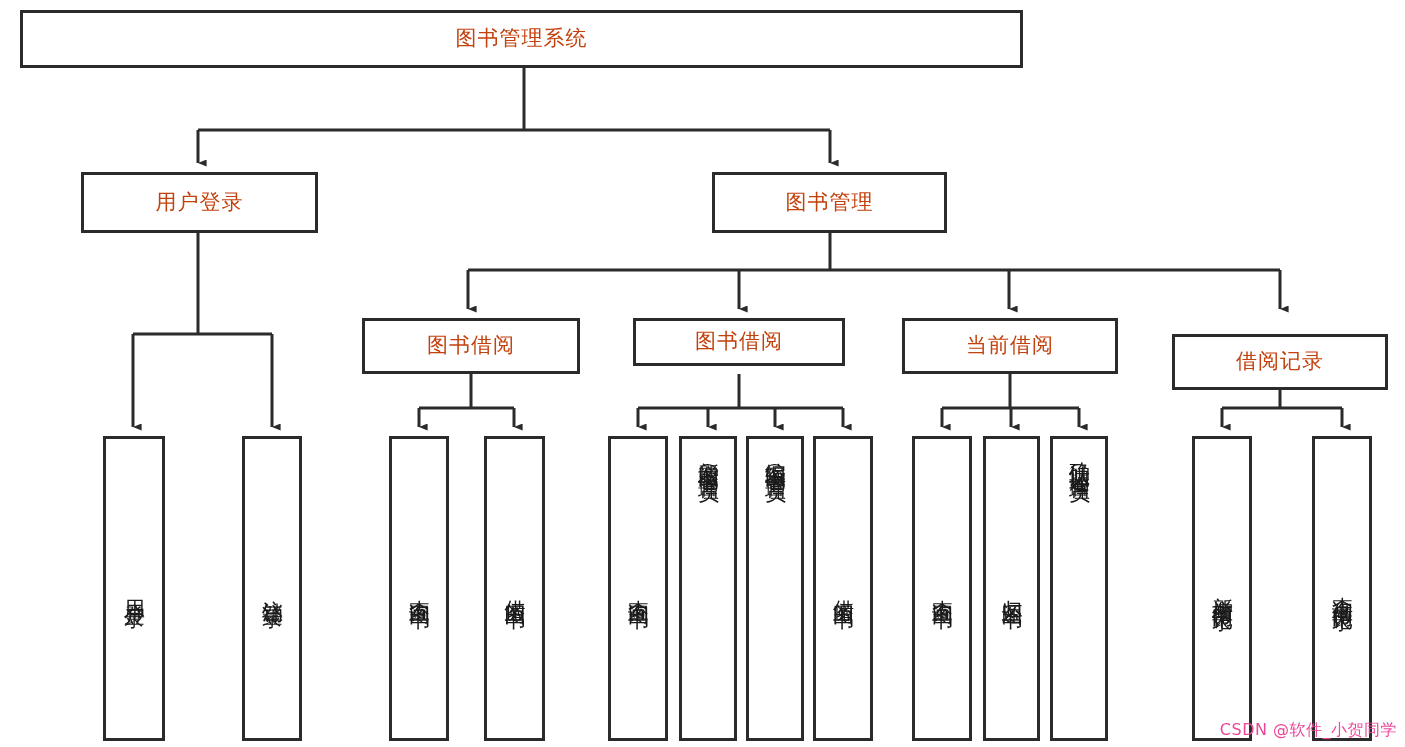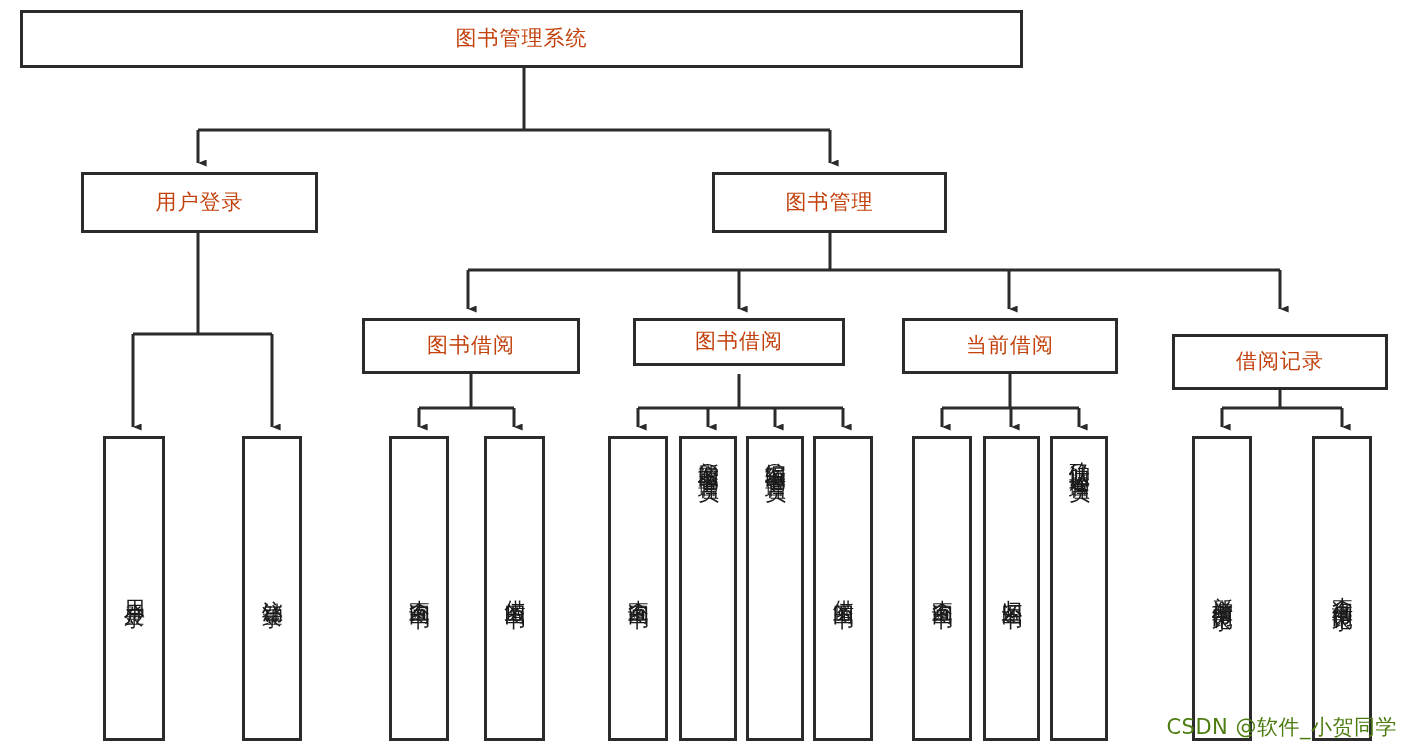--- a/index.html
+++ b/index.html
@@ -61,22 +61,22 @@
     left: 0;
     top: 0;
     width: 1405px;
     height: 747px;
     pointer-events: none;
   }
   .watermark {
     position: absolute;
     right: 8px;
     bottom: 6px;
-    font-size: 21px;
-    color: #4d7c0f;
+    font-size: 16px;
+    color: #ec4899;
     white-space: nowrap;
     letter-spacing: 0.5px;
   }
 </style>
 </head>
 <body>
 
 <div id="diagram-root">
 
   <svg class="connectors" viewBox="0 0 1405 747" xmlns="http://www.w3.org/2000/svg">

